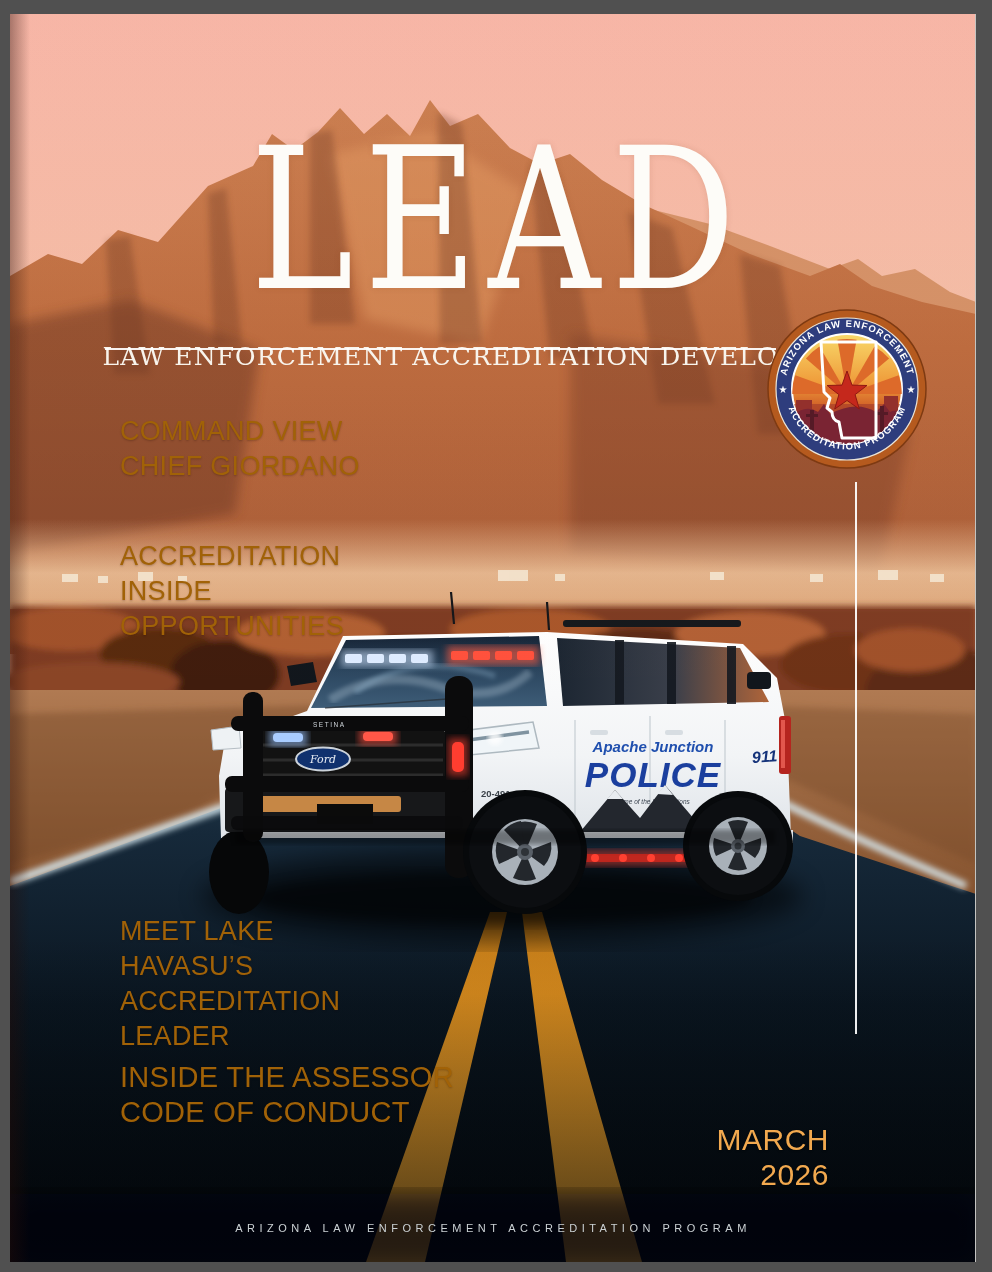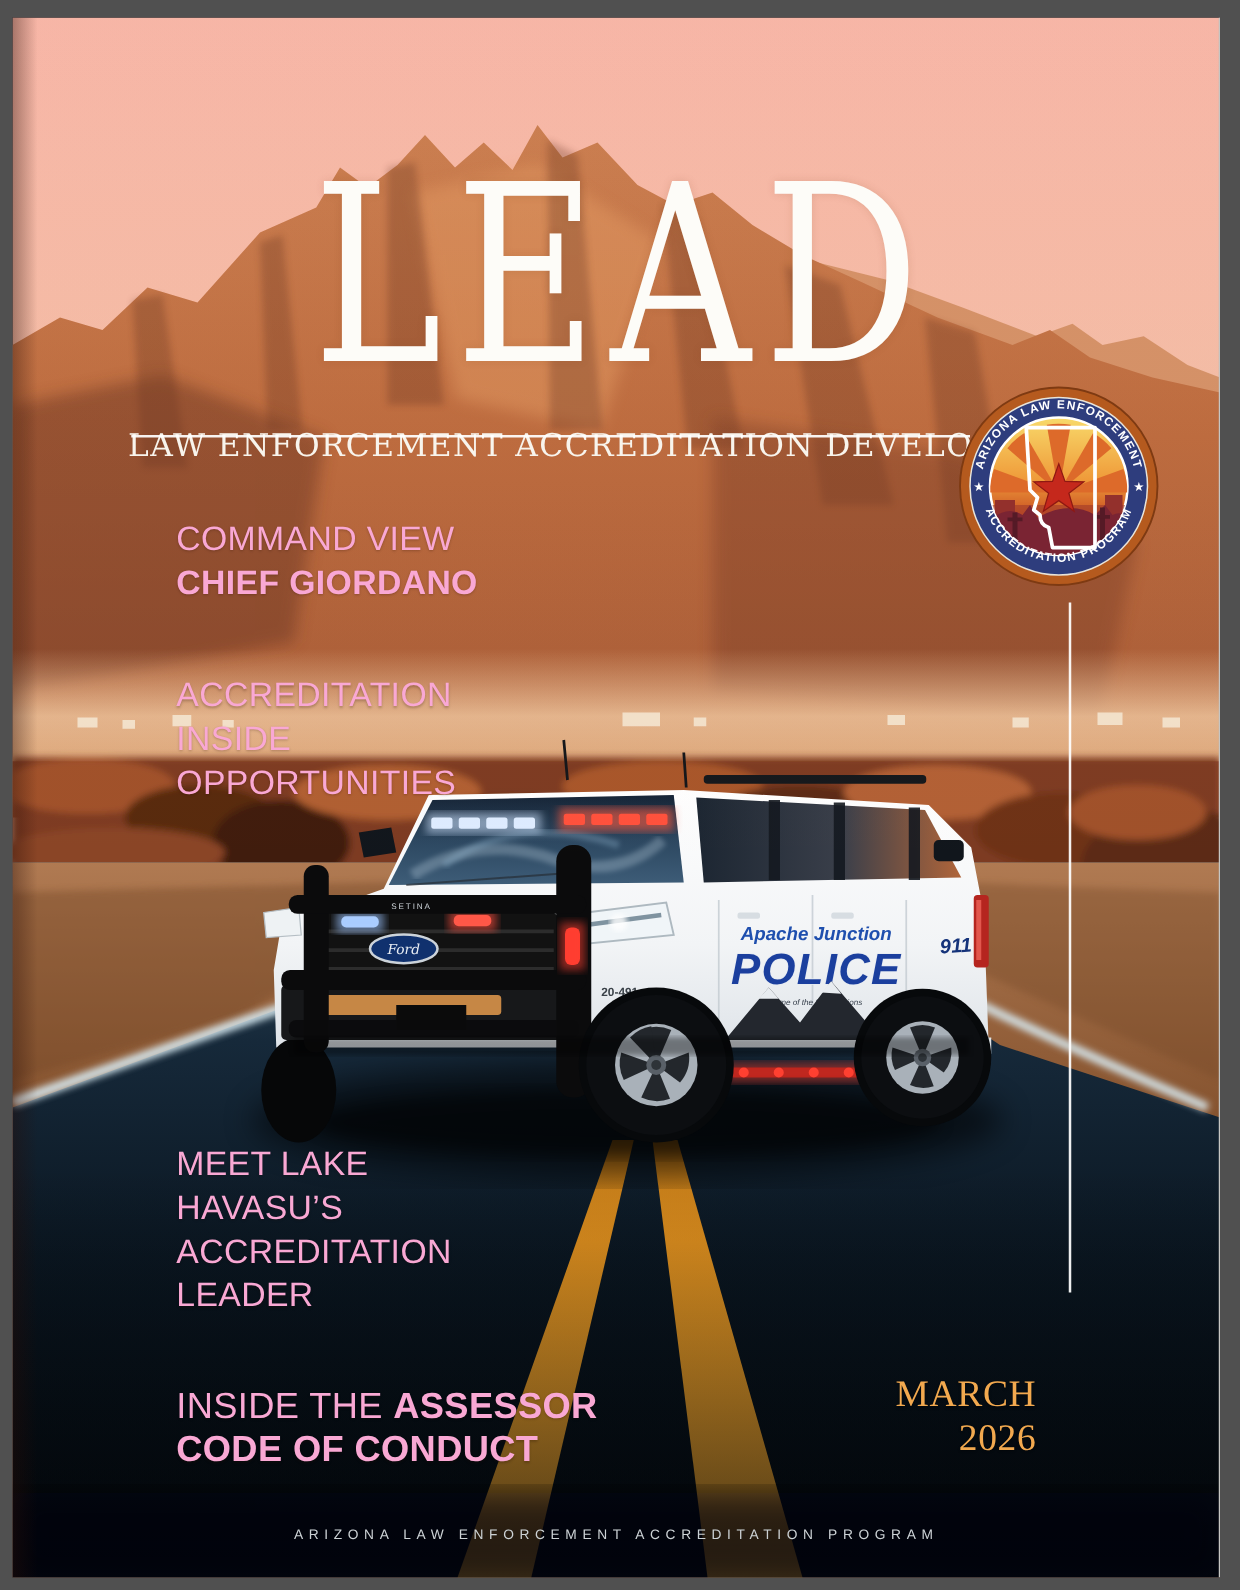--- a/index.html
+++ b/index.html
@@ -16,27 +16,27 @@
   .warm{position:absolute;inset:0;background:linear-gradient(180deg,rgba(244,150,90,.07),rgba(244,150,90,0) 55%);pointer-events:none;z-index:6;}
 
   .masthead{position:absolute;left:0;top:108px;width:966px;text-align:center;z-index:10;color:#fdfcf8;}
   .masthead .title{font-family:"DejaVu Serif",serif;font-weight:400;font-size:152px;line-height:1;
       letter-spacing:.07em;transform:scale(1.02,1.30);transform-origin:50% 0;text-indent:.07em;
       text-shadow:0 0 6px rgba(120,60,30,.15);}
   .masthead .subtitle{font-family:"DejaVu Serif",serif;font-size:25px;letter-spacing:.045em;margin-top:68px;color:#f8f4ec;}
   .rule-h{position:absolute;left:95px;top:334px;width:671px;height:2px;background:rgba(255,255,255,.93);z-index:10;}
   .rule-v{position:absolute;left:845px;top:468px;width:2px;height:552px;background:rgba(255,255,255,.93);z-index:10;}
 
-  .gold{color:#f9a8d4;z-index:12;position:absolute;font-size:27px;line-height:35px;letter-spacing:.3px;
-        text-shadow:0 1px 2px rgba(30,10,0,.25);margin-left:21px;}
-  .gold .b{font-weight:bold;}
+  .gold{color:#a16207;z-index:12;position:absolute;font-size:27px;line-height:35px;letter-spacing:.3px;
+        text-shadow:0 1px 2px rgba(30,10,0,.25);}
+  .gold .b{font-weight:normal;}
   .gold .bi{font-weight:bold;font-style:italic;}
   .blk-insider{font-size:29px;line-height:35px;}
-  .issue{position:absolute;right:147px;top:1084px;text-align:right;color:#F2A94F;font-size:30px;line-height:35px;
-         letter-spacing:.5px;z-index:12;text-shadow:0 1px 2px rgba(0,0,0,.4);font-family:Liberation Serif, serif;}
+  .issue{position:absolute;right:147px;top:1108px;text-align:right;color:#F2A94F;font-size:30px;line-height:35px;
+         letter-spacing:.5px;z-index:12;text-shadow:0 1px 2px rgba(0,0,0,.4);}
   .footer{position:absolute;left:0;top:1208px;width:966px;text-align:center;color:#ccd2d5;font-size:11px;
           letter-spacing:4.5px;z-index:12;}
   .badge{position:absolute;left:756px;top:294px;z-index:15;}
 </style>
 </head>
 <body>
 
 <div class="frame">
  <div class="page">
 
@@ -382,21 +382,21 @@
     <div>OPPORTUNITIES</div>
   </div>
 
   <div class="gold" style="left:110px;top:900px;">
     <div>MEET LAKE</div>
     <div>HAVASU’S</div>
     <div>ACCREDITATION</div>
     <div>LEADER</div>
   </div>
 
-  <div class="gold blk-insider" style="left:110px;top:1094px;">
+  <div class="gold blk-insider" style="left:110px;top:1046px;">
     <div><span>INSIDE THE </span><span class="b">ASSESSOR</span></div>
     <div class="b">CODE OF CONDUCT</div>
   </div>
 
   <div class="issue">
     <div>MARCH</div>
     <div>2026</div>
   </div>
 
   <div class="footer">ARIZONA LAW ENFORCEMENT ACCREDITATION PROGRAM</div>

